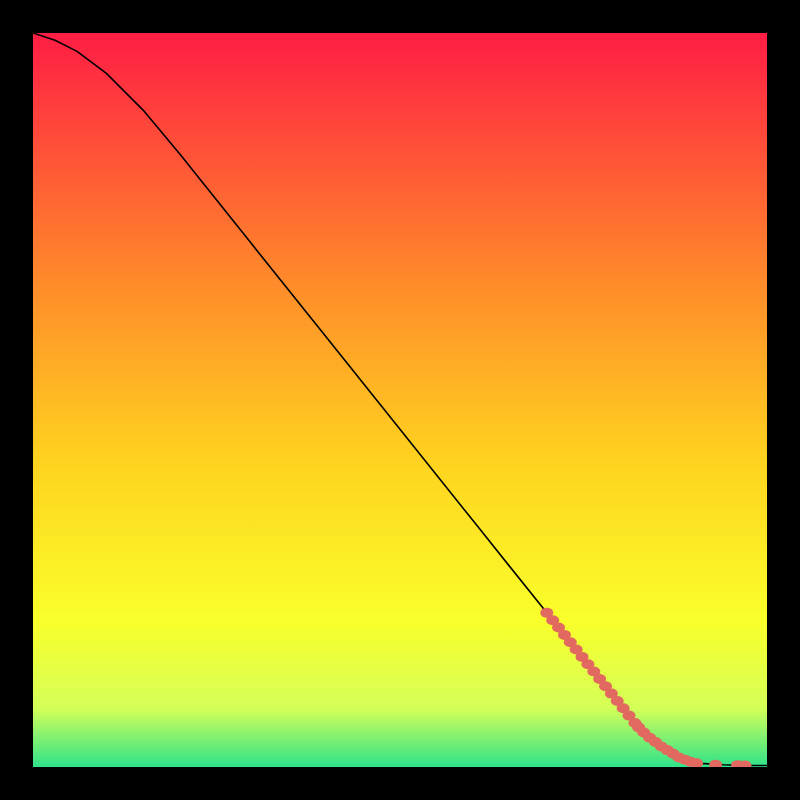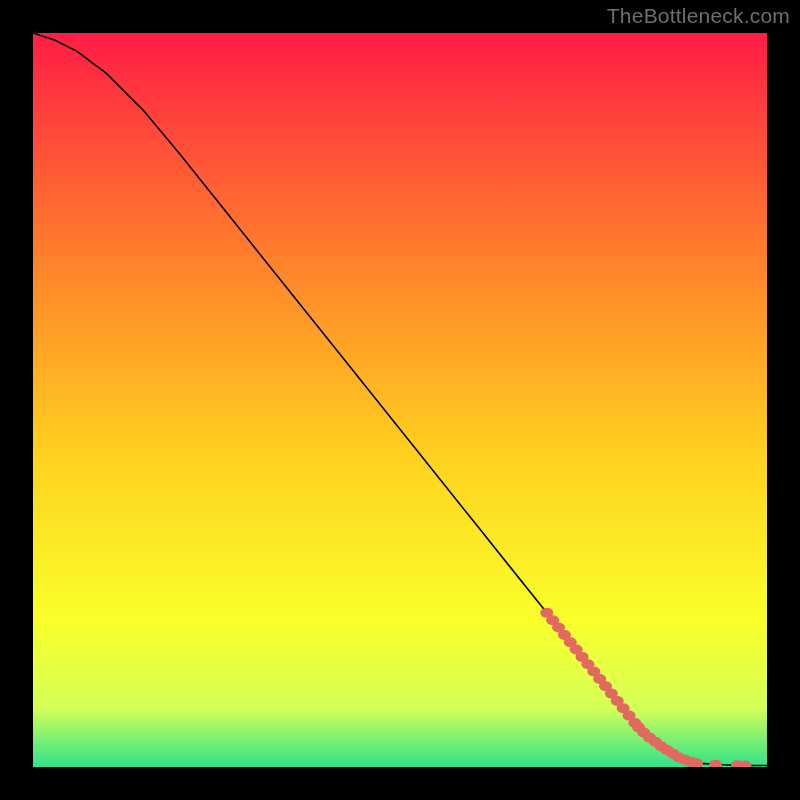--- a/index.html
+++ b/index.html
@@ -39,21 +39,20 @@
   .plot svg {
     display: block;
     width: 734px;
     height: 734px;
   }
 </style>
 </head>
 <body>
 
 <div class="frame">
-  <div class="watermark">TheBottleneck.com</div>
 
   <div class="plot">
     <svg viewBox="0 0 734 734">
       <defs>
         <linearGradient id="bg-grad" x1="0" y1="0" x2="0" y2="1">
           <stop id="g0" offset="0%" stop-color="#ff1d44"></stop>
           <stop id="g1" offset="34%" stop-color="#ff8b2a"></stop>
           <stop id="g2" offset="58%" stop-color="#ffd21f"></stop>
           <stop id="g3" offset="80%" stop-color="#f9ff2a"></stop>
           <stop id="g4" offset="92%" stop-color="#d4ff58"></stop>

